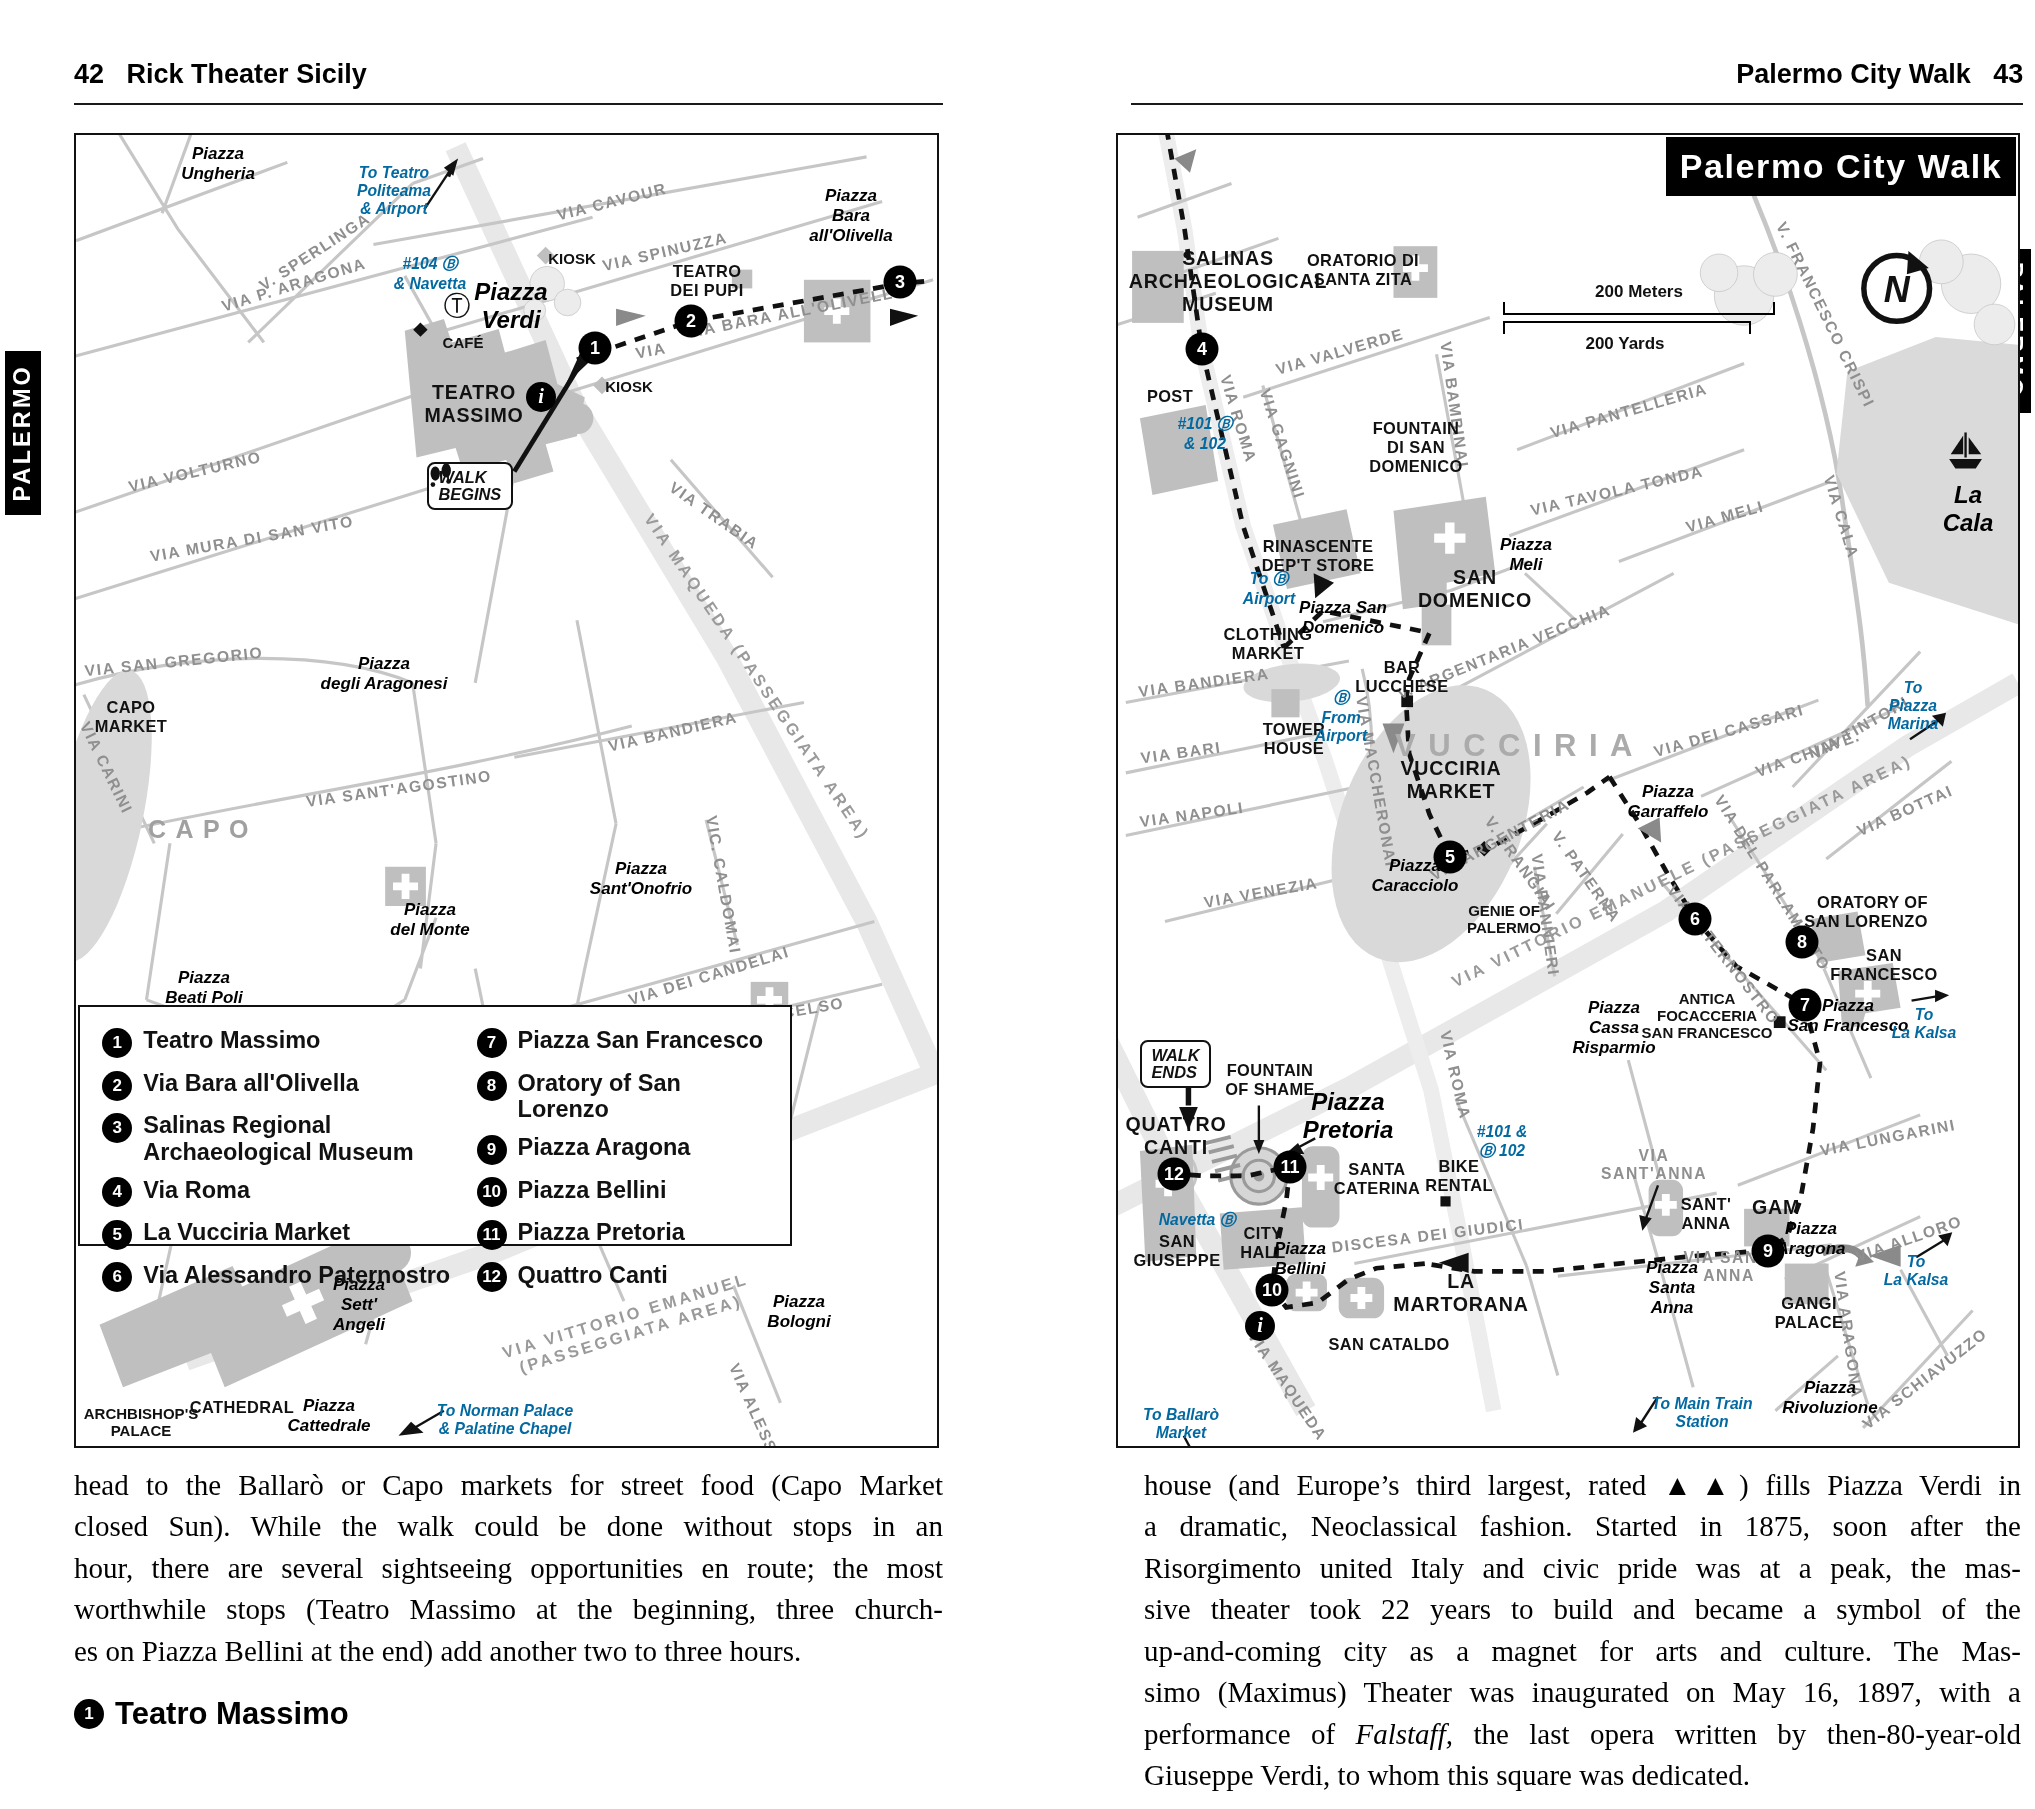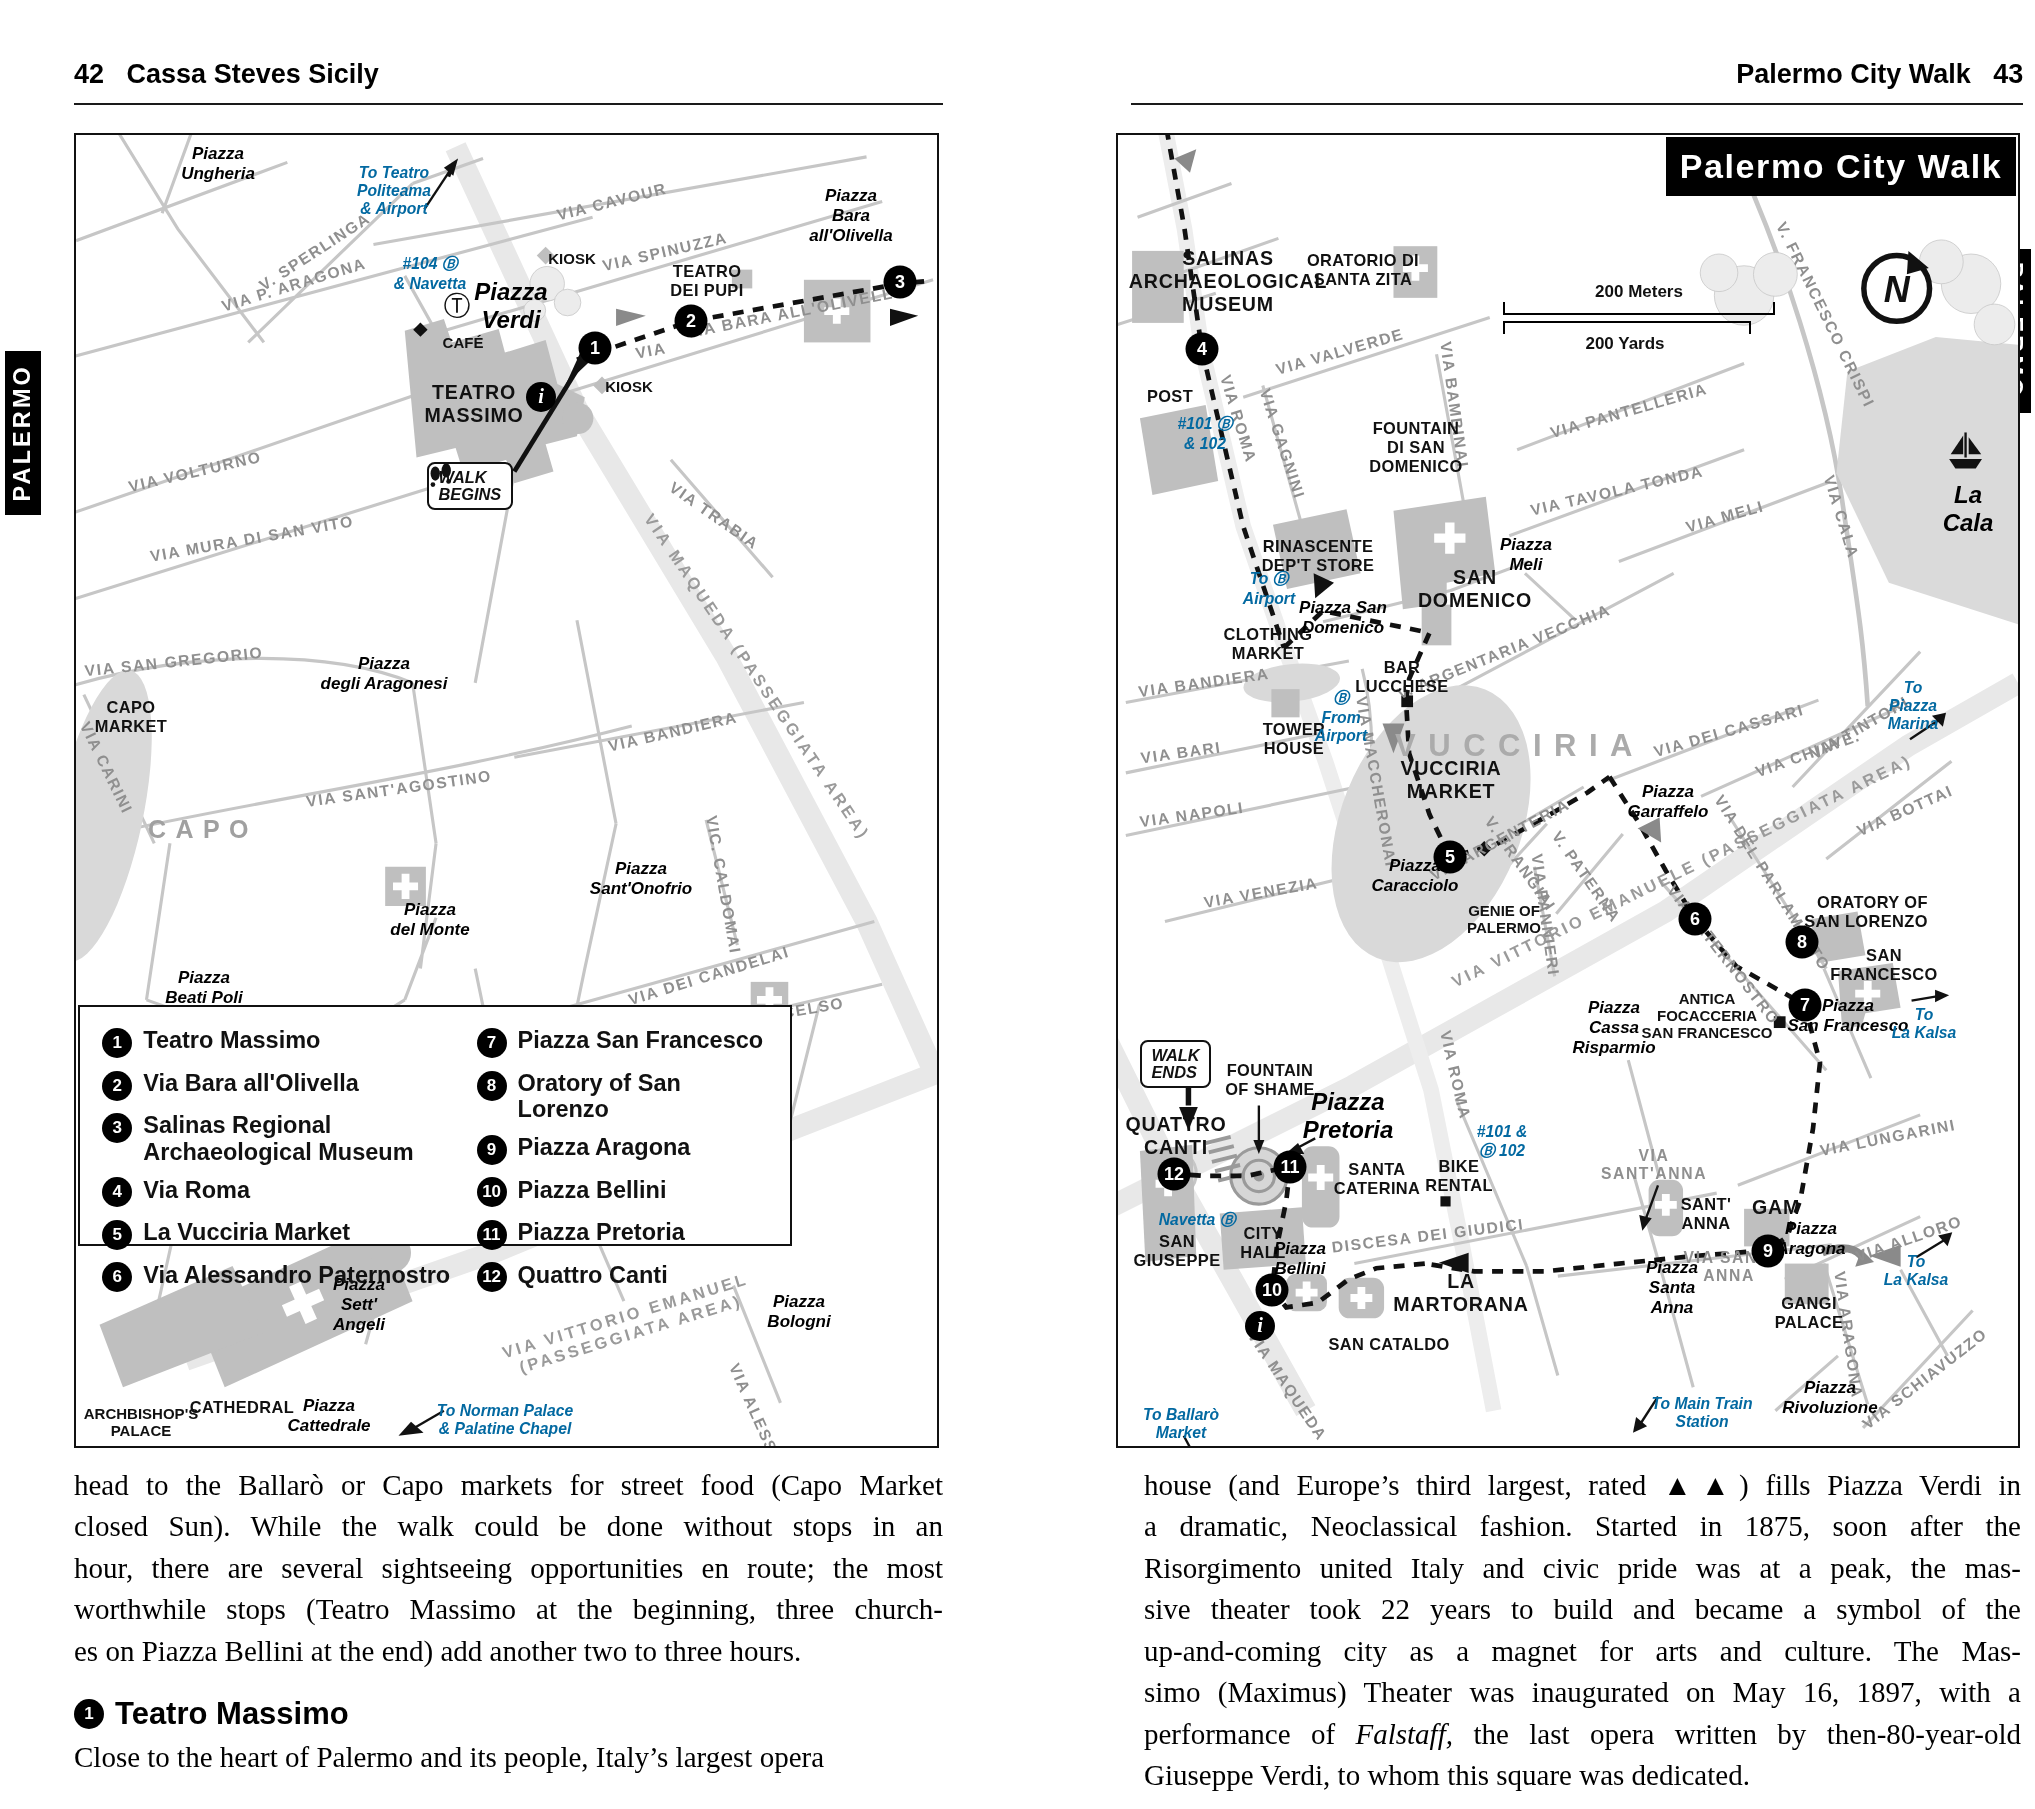--- a/index.html
+++ b/index.html
@@ -61,21 +61,21 @@
   .bhead .lnum{margin-top:0;}
   i{font-style:italic;margin-top:20px;}
 </style>
 </head>
 <body>
 
 <div id="page">
 
   <div class="hdr" style="left:74px;">
     <span class="pgnum">42</span>&nbsp;&nbsp;
-    <span>Cassa Steves Sicily</span>
+    <span>Rick Theater Sicily</span>
   </div>
   <div class="hdr" style="right:11.7px;">
     <span>Palermo City Walk</span>&nbsp;&nbsp;
     <span class="pgnum">43</span>
   </div>
   <div class="rule" style="left:74px;width:869px;"></div>
   <div class="rule" style="left:1131px;width:892px;"></div>
 
   <div class="tab left" style="left:4.7px;top:351px;height:164px;">
     <span>PALERMO</span>
@@ -527,21 +527,20 @@
         <div class="tj">head to the Ballarò or Capo markets for street food (Capo Market</div>
         <div class="tj">closed Sun). While the walk could be done without stops in an</div>
         <div class="tj">hour, there are several sightseeing opportunities en route; the most</div>
         <div class="tj">worthwhile stops (Teatro Massimo at the beginning, three church-</div>
         <div class="tl">es on Piazza Bellini at the end) add another two to three hours.</div>
       </div>
     <div class="bhead">
       <span class="lnum">1</span>
       <span>Teatro Massimo</span>
     </div>
-    <div class="tl">Close to the heart of Palermo and its people, Italy’s largest opera</div>
   </div>
   <div class="btxt" style="left:1144px;width:877px;">
     <div id="rightPara">
         <div class="tj">house (and Europe’s third largest, rated ▲▲) fills Piazza Verdi in</div>
         <div class="tj">a dramatic, Neoclassical fashion. Started in 1875, soon after the</div>
         <div class="tj">Risorgimento united Italy and civic pride was at a peak, the mas-</div>
         <div class="tj">sive theater took 22 years to build and became a symbol of the</div>
         <div class="tj">up-and-coming city as a magnet for arts and culture. The Mas-</div>
         <div class="tj">simo (Maximus) Theater was inaugurated on May 16, 1897, with a</div>
         <div class="tj">performance of <i>Falstaff,</i> the last opera written by then-80-year-old</div>

